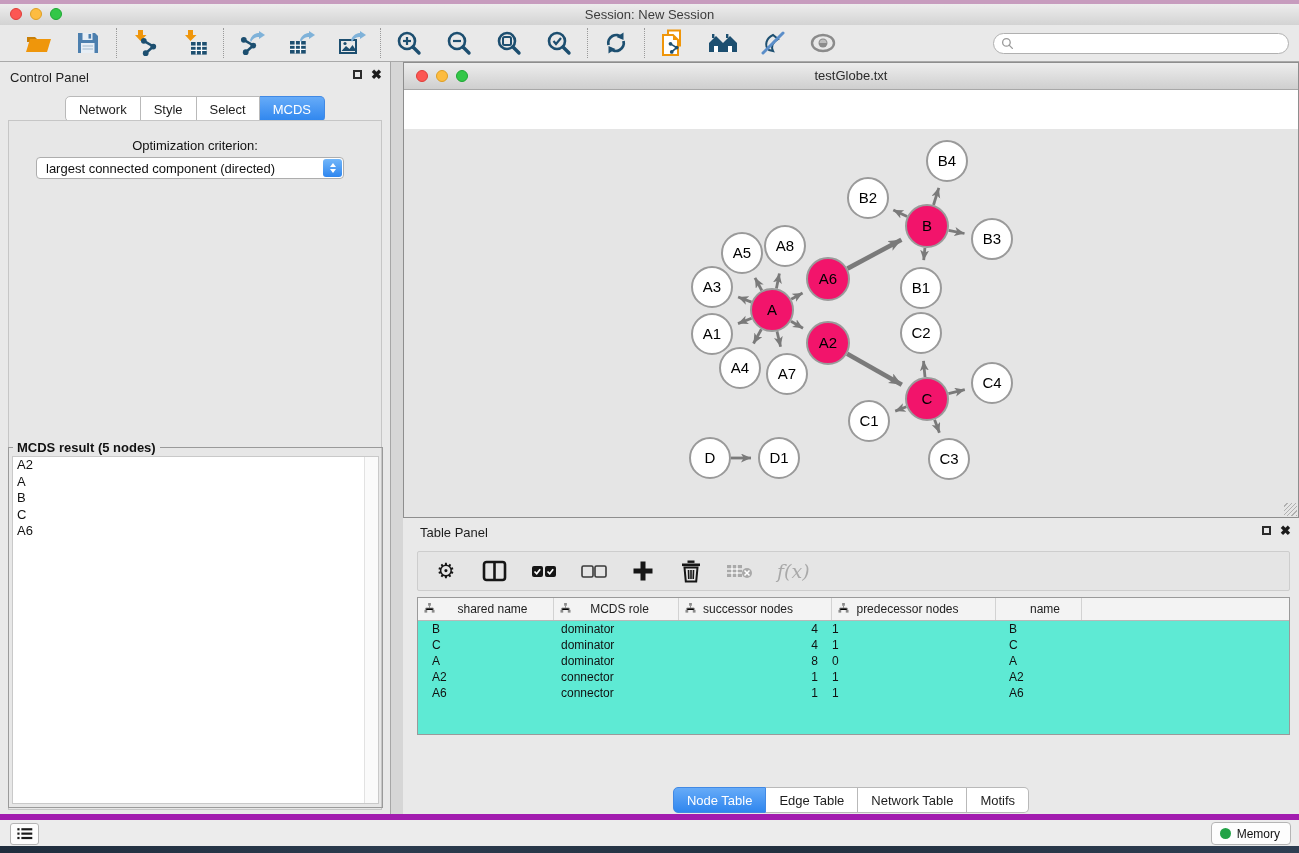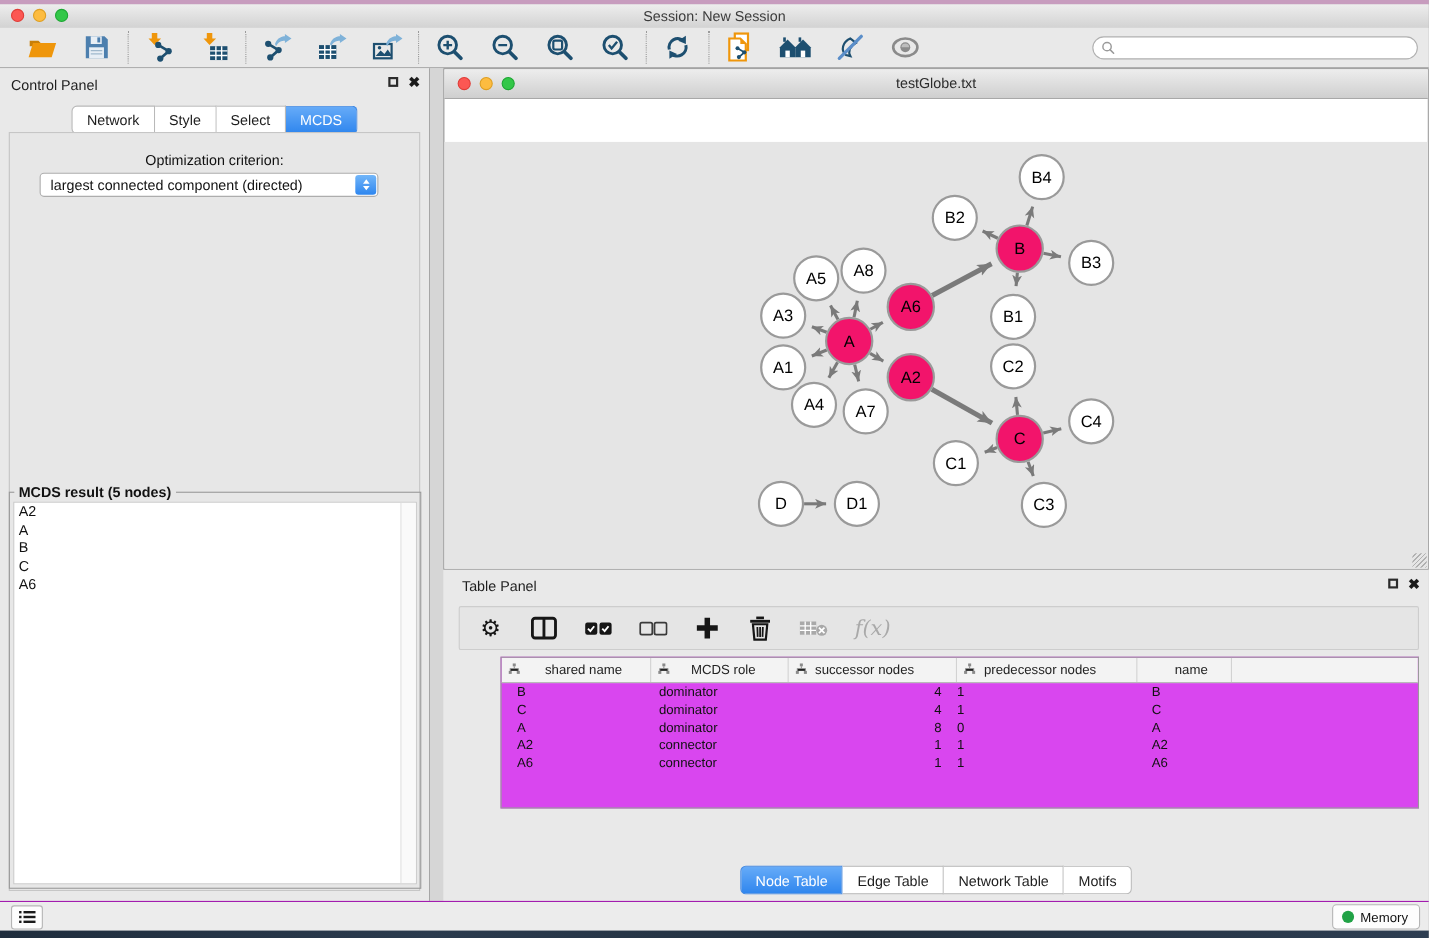--- a/index.html
+++ b/index.html
@@ -77,37 +77,37 @@
        background:repeating-linear-gradient(135deg,transparent 0 2px,#b0b0b0 2px 3px);}
   
   .tpanel{position:absolute;left:403px;top:518px;right:0;bottom:33px;background:#e9e9e9;}
   .tpanel .panel-title{left:17px;top:7px;}
   .ttoolbar{position:absolute;left:14px;right:9px;top:33px;height:40px;background:#e5e5e5;
        border:1px solid #cdcdcd;border-radius:2px;display:flex;align-items:center;gap:24px;
        padding-left:16px;box-sizing:border-box;}
   .ttb{display:inline-flex;align-items:center;justify-content:center;min-width:24px;height:28px;}
   .fx{font-family:"DejaVu Serif",serif;font-style:italic;font-size:19px;color:#a9a9a9;}
   .gearchar{font-family:"DejaVu Sans",sans-serif;font-size:21px;color:#161616;line-height:20px;}
-  .ttable{position:absolute;left:14px;right:9px;top:79px;height:138px;background:#d946ef;
-       border:1px solid #9a9a9a;overflow:hidden;box-sizing:border-box;margin-left:38px;}
+  .ttable{position:absolute;left:14px;right:9px;top:79px;height:138px;background:#5eead4;
+       border:1px solid #9a9a9a;overflow:hidden;box-sizing:border-box;}
   .thead{display:flex;height:22px;background:#f3f3f3;border-bottom:1px solid #b9b9b9;}
   .th{position:relative;box-sizing:border-box;border-right:1px solid #d2d2d2;height:22px;
       font-size:12px;color:#222;display:flex;align-items:center;justify-content:center;}
   .th .hicon{position:absolute;left:6px;top:5px;}
   .trow{display:flex;height:16px;align-items:center;}
   .td{box-sizing:border-box;font-size:12px;color:#111;white-space:nowrap;overflow:hidden;}
   .c0{width:136px;padding-left:14px;}
   .c1{width:125px;padding-left:7px;}
   .c2{width:153px;text-align:right;padding-right:14px;}
   .c3{width:164px;text-align:left;padding-right:12px;}
   .c4{width:86px;padding-left:13px;}
   .thf{flex:1;border-right:none;}
   #tp-tabs{position:absolute;left:0;right:0;bottom:7px;text-align:center;}
   
-  .statusbar{position:absolute;left:0;right:0;bottom:7px;height:26px;background:#ececec;border-top:1px solid #a21caf;}
+  .statusbar{position:absolute;left:0;right:0;bottom:7px;height:26px;background:#ececec;border-top:6px solid #a21caf;}
   .listbtn{position:absolute;left:10px;top:3px;width:27px;height:20px;background:#fdfdfd;
        border:1px solid #b5b5b5;border-radius:3px;display:flex;align-items:center;justify-content:center;}
   .membtn{position:absolute;right:8px;top:2px;height:21px;background:#fdfdfd;border:1px solid #b5b5b5;
        border-radius:4px;display:flex;align-items:center;gap:6px;padding:0 10px 0 8px;}
   .memdot{width:11px;height:11px;border-radius:50%;background:#21a246;}
   .membtn .mlabel{font-size:12px;color:#111;}
   svg{display:block;}
 </style>
 </head>
 <body>

